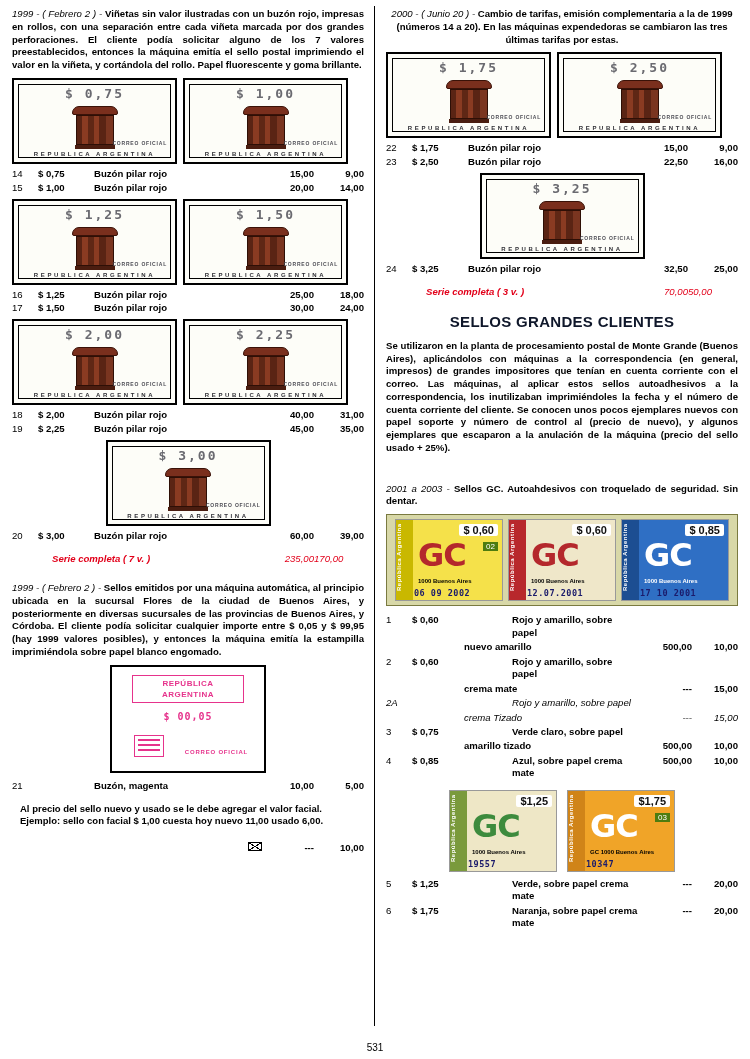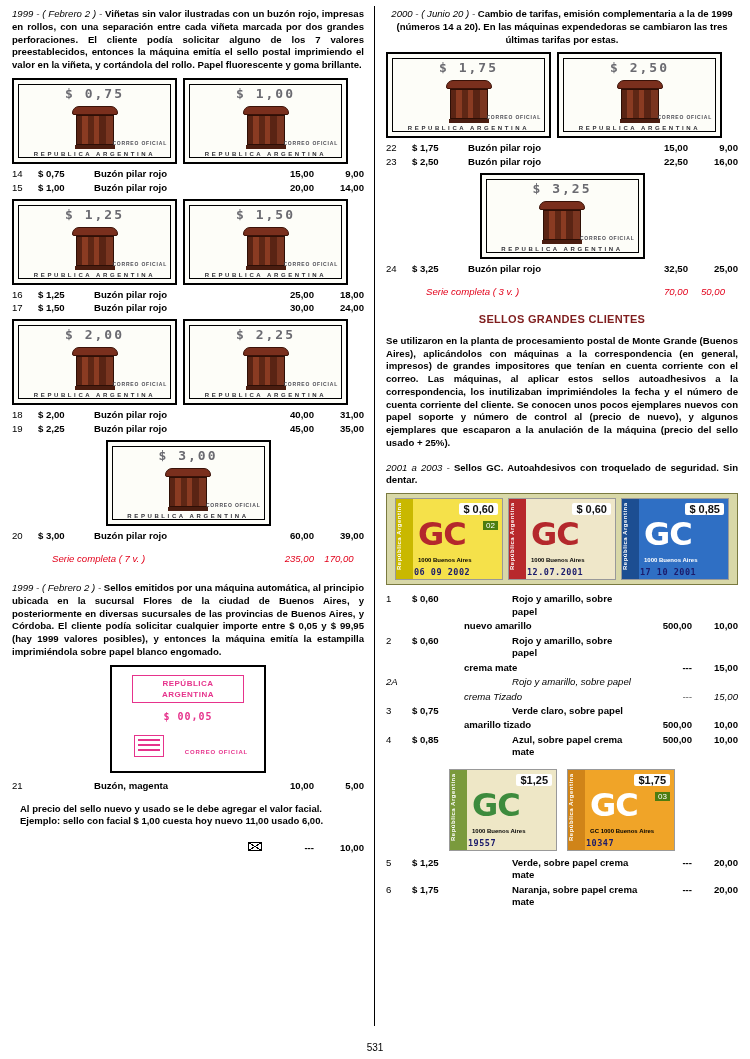--- a/index.html
+++ b/index.html
@@ -135,28 +135,28 @@
   .c-p1 { width: 52px; flex: none; text-align: right; font-weight: bold; }
   .c-p2 { width: 50px; flex: none; text-align: right; font-weight: bold; }
 
   .serie {
     display: flex;
     color: #e2001a;
     font-style: italic;
     font-size: 9.6px;
     margin: 10px 0 4px 0;
   }
-  .serie .s-label { flex: 1 1 auto; padding-left: 40px; }
+  .serie .s-label { flex: 1 1 auto; padding-left: 40px; font-weight: bold; }
   .serie .s-p1 { width: 52px; text-align: right; }
-  .serie .s-p2 { width: 50px; text-align: center; }
+  .serie .s-p2 { width: 50px; text-align: left; }
 
   .section-title {
-    color: #7f1d1d;
-    font-weight: bold;
-    font-size: 11px;
+    color: #0f172a;
+    font-weight: bold;
+    font-size: 15px;
     text-align: center;
     margin: 16px 0 10px 0;
     letter-spacing: 0.3px;
   }
 
   .note {
     margin: 10px 0 0 0;
     line-height: 1.35;
     font-weight: bold;
     font-size: 9.5px;
@@ -632,21 +632,21 @@
     <div class="serie">
       <span class="s-label">Serie completa ( 3 v. )</span>
       <span class="s-p1">70,00</span>
       <span class="s-p2">50,00</span>
     </div>
 
     <div class="section-title">SELLOS GRANDES CLIENTES</div>
 
     <p class="intro bold">Se utilizaron en la planta de procesamiento postal de Monte Grande (Buenos Aires), aplicándolos con máquinas a la correspondencia (en general, impresos) de grandes impositores que tenían en cuenta corriente con el correo. Las máquinas, al aplicar estos sellos autoadhesivos a la correspondencia, los inutilizaban imprimiéndoles la fecha y el número de cuenta corriente del cliente. Se conocen unos pocos ejemplares nuevos con papel soporte y número de control al (precio de nuevo), y algunos ejemplares que escaparon a la anulación de la máquina (precio del sello usado + 25%).</p>
 
-    <p class="intro" style="margin-top:12px;">
+    <p class="intro" style="margin-top:28px;">
       <span class="italic">2001 a 2003 - </span><span class="bold">Sellos GC. Autoahdesivos con troquelado de seguridad. Sin dentar.</span>
     </p>
 
     <div class="gc-strip">
       <div class="gc gc-yellow">
         <div class="side">República Argentina</div>
         <div class="val">$ 0,60</div>
         <div class="gctext">GC</div>
         <div class="num">02</div>
         <div class="small">1000 Buenos Aires</div>

